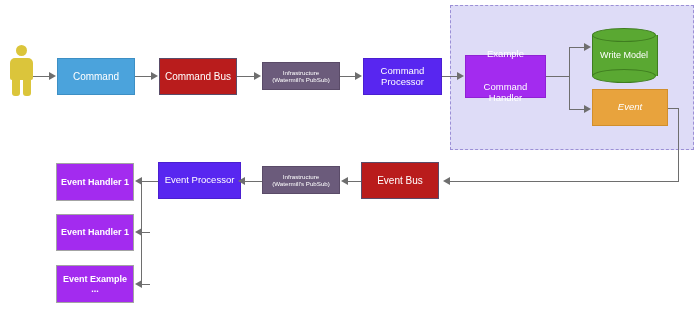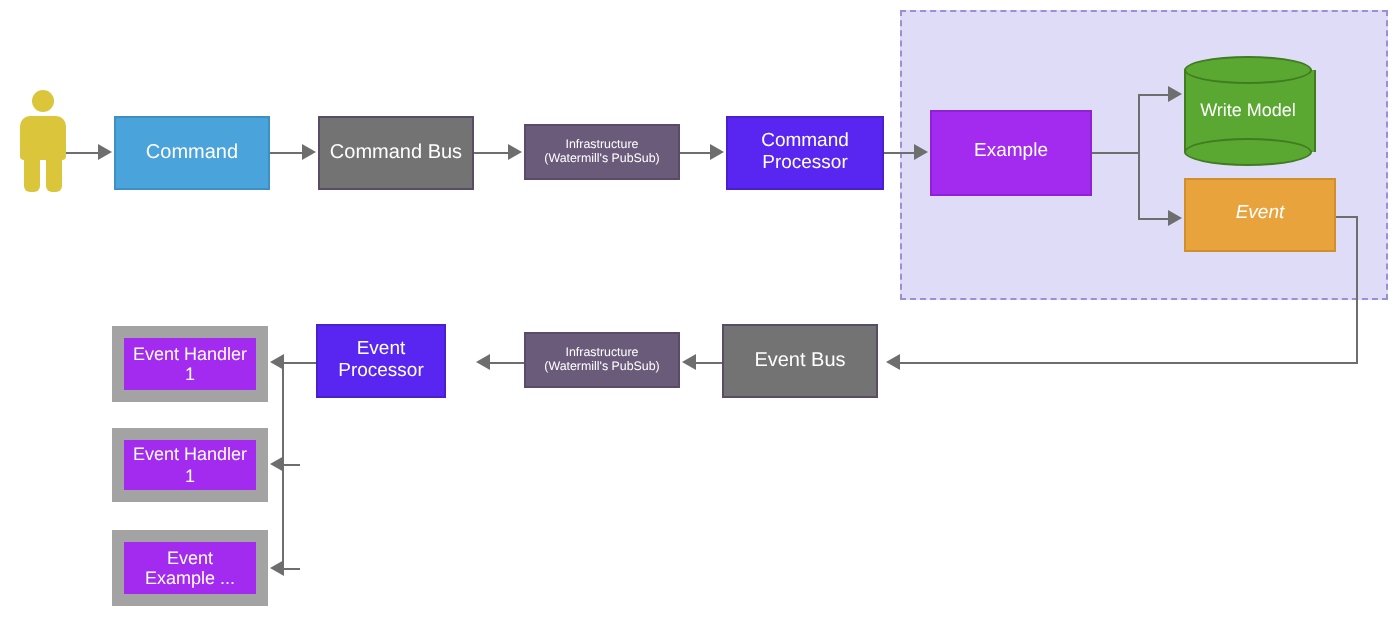--- a/index.html
+++ b/index.html
@@ -7,25 +7,25 @@
        font-family:"Liberation Sans","DejaVu Sans",sans-serif;
        -webkit-font-smoothing:antialiased;}
   #stage{position:relative;width:700px;height:310px;background:#ffffff;}
 
   .node{position:absolute;box-sizing:border-box;display:flex;
         align-items:center;justify-content:center;text-align:center;
         color:#ffffff;line-height:1.15;}
   .node span{display:block;padding:0 3px;}
 
   .n-cmd      {background:#4BA3DC;border:1px solid #3D8FC4;font-size:10px;}
-  .n-bus      {background:#737373;border:1px solid #5A4B68;font-size:10px;}
+  .n-bus      {background:#b91c1c;border:1px solid #5A4B68;font-size:10px;}
   .n-infra    {background:#6B5B7B;border:1px solid #5A4B68;font-size:6.2px;}
   .n-proc     {background:#5826F0;border:1px solid #4A1FD0;font-size:9.5px;}
   .n-handler  {background:#A32BEF;border:1px solid #8F22D4;font-size:9.5px;}
-  .n-evhandler{background:#A32BEF;border:6px solid #a3a3a3;font-size:9px;}
+  .n-evhandler{background:#A32BEF;border:1px solid #a3a3a3;font-size:9px;font-weight:bold;}
   .n-event    {background:#E8A33D;border:1px solid #D18F2C;font-size:9.5px;font-style:italic;}
 
   
   .context-box{position:absolute;box-sizing:border-box;
       background:#DEDCF7;border:1px dashed #9B8FD6;}
 
   
   .db{position:absolute;}
   .db .db-body{position:absolute;left:0;top:7px;width:100%;height:calc(100% - 14px);
       background:#5AA832;border-left:1px solid #3F7D20;border-right:1px solid #3F7D20;}
@@ -81,20 +81,21 @@
     <span>(Watermill's PubSub)</span>
   </div>
 
   <div class="node n-proc" style="left:363px;top:58px;width:79px;height:37px;flex-direction:column;">
     <span>Command</span>
     <span>Processor</span>
   </div>
 
   <div class="node n-handler" style="left:465px;top:55px;width:81px;height:43px;flex-direction:column;gap:22px;">
     <span>Example</span>
+    <span>Command Handler</span>
   </div>
 
   <div class="db" style="left:592px;top:28px;width:64px;height:55px;">
     <div class="db-body"></div>
     <div class="db-bottom"></div>
     <div class="db-top"></div>
     <div class="db-label">
       <div>
         <span>Write</span>
         <span>Model</span>
@@ -108,21 +109,21 @@
 
   <div class="node n-bus" style="left:361px;top:162px;width:78px;height:37px;">
     <span>Event Bus</span>
   </div>
 
   <div class="node n-infra" style="left:262px;top:166px;width:78px;height:28px;flex-direction:column;">
     <span>Infrastructure</span>
     <span>(Watermill's PubSub)</span>
   </div>
 
-  <div class="node n-proc" style="left:158px;top:162px;width:65px;height:37px;">
+  <div class="node n-proc" style="left:158px;top:162px;width:83px;height:37px;">
     <span>Event Processor</span>
   </div>
 
   <div class="node n-evhandler" style="left:56px;top:163px;width:78px;height:38px;">
     <span>Event Handler 1</span>
   </div>
 
   <div class="node n-evhandler" style="left:56px;top:214px;width:78px;height:37px;">
     <span>Event Handler 1</span>
   </div>

